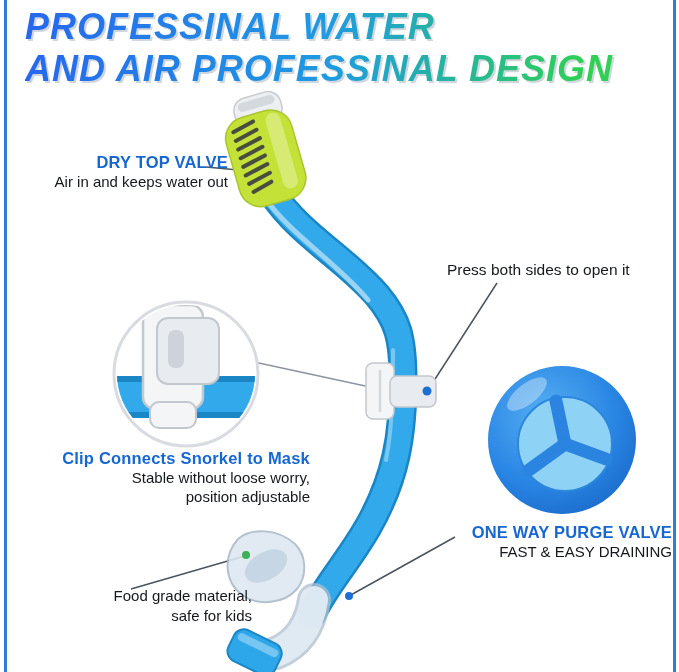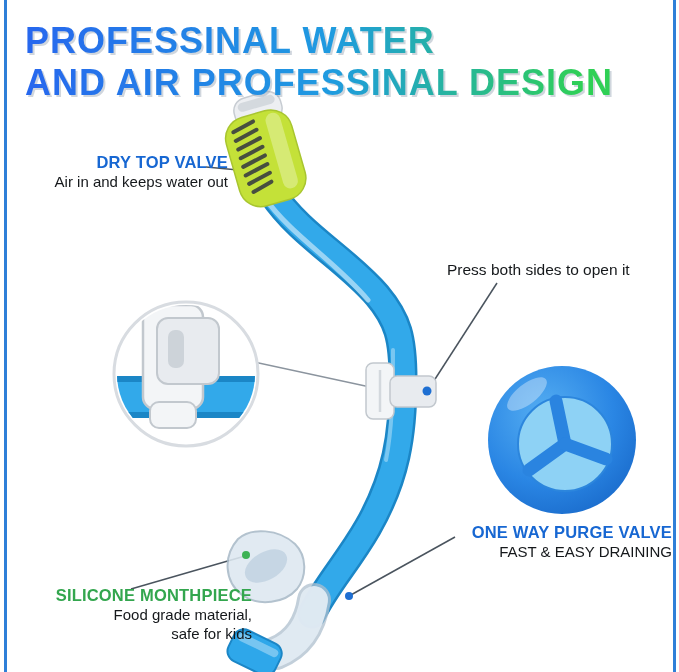--- a/index.html
+++ b/index.html
@@ -11,22 +11,22 @@
   }
   .canvas { position:relative; width:679px; height:672px; background:#ffffff; overflow:hidden; }
 
   .edge { position:absolute; top:0; bottom:0; width:3px; background:#2f7fd8; }
   .edge.left  { left:4px; }
   .edge.right { right:3px; }
 
   svg.art { position:absolute; left:0; top:0; }
 
   .headline {
-    position:absolute; left:25px; top:20px;
-    font-weight:bold;
+    position:absolute; left:25px; top:6px;
+    font-style:italic; font-weight:bold;
     font-size:36px; line-height:1.18; letter-spacing:1px;
     background:linear-gradient(90deg,#2767ee 0%, #1f9be0 52%, #2fd055 95%);
     -webkit-background-clip:text; background-clip:text;
     color:transparent;
     filter:drop-shadow(2px 2px 0 rgba(150,165,180,0.45));
     white-space:nowrap;
   }
   .headline span { display:block; }
 
   .callout { position:absolute; text-align:right; }
@@ -140,27 +140,33 @@
     <span>AND AIR PROFESSINAL DESIGN</span>
   </h1>
 
   <div class="callout" style="left:18px; top:153px; width:210px;">
     <div class="c-title blue">DRY TOP VALVE</div>
     <div class="c-body">Air in and keeps water out</div>
   </div>
 
   <div class="plain" style="left:447px; top:261px;">Press both sides to open it</div>
 
+  <div class="callout" style="left:10px; top:449px; width:300px;">
+    <div class="c-title blue">Clip Connects Snorkel to Mask</div>
+    <div class="c-body">
+      <span class="ln">Stable without loose worry,</span>
+      <span class="ln">position adjustable</span>
+    </div>
+  </div>
 
   <div class="callout" style="left:440px; top:523px; width:232px;">
     <div class="c-title blue">ONE WAY PURGE VALVE</div>
     <div class="c-body">FAST &amp; EASY DRAINING</div>
   </div>
 
   <div class="callout" style="left:32px; top:586px; width:220px;">
-    <div class="c-title green">SILICONE MONTHPIECE</div>
     <div class="c-body">
       <span class="ln">Food grade material,</span>
       <span class="ln">safe for kids</span>
     </div>
   </div>
 
 </div>
 
 </body></html>

